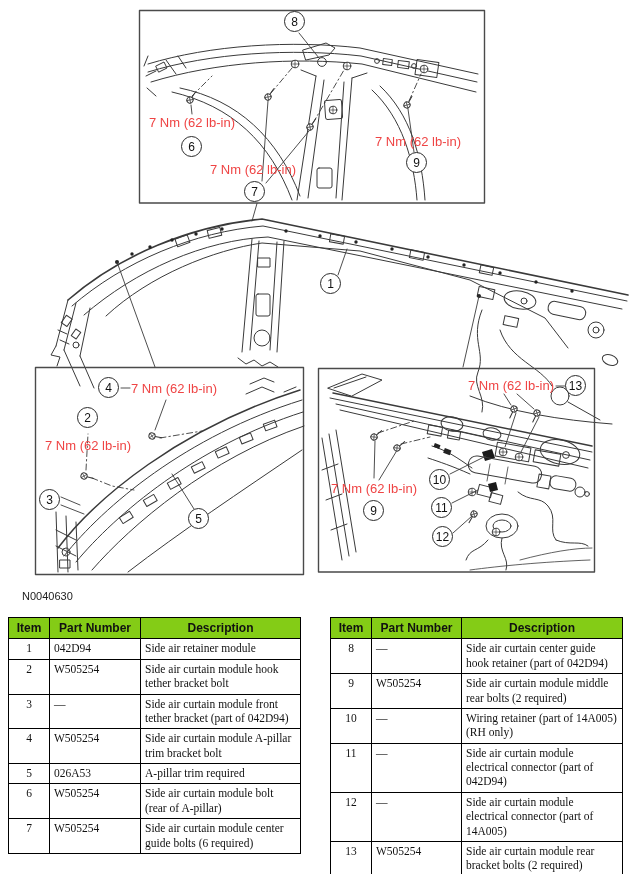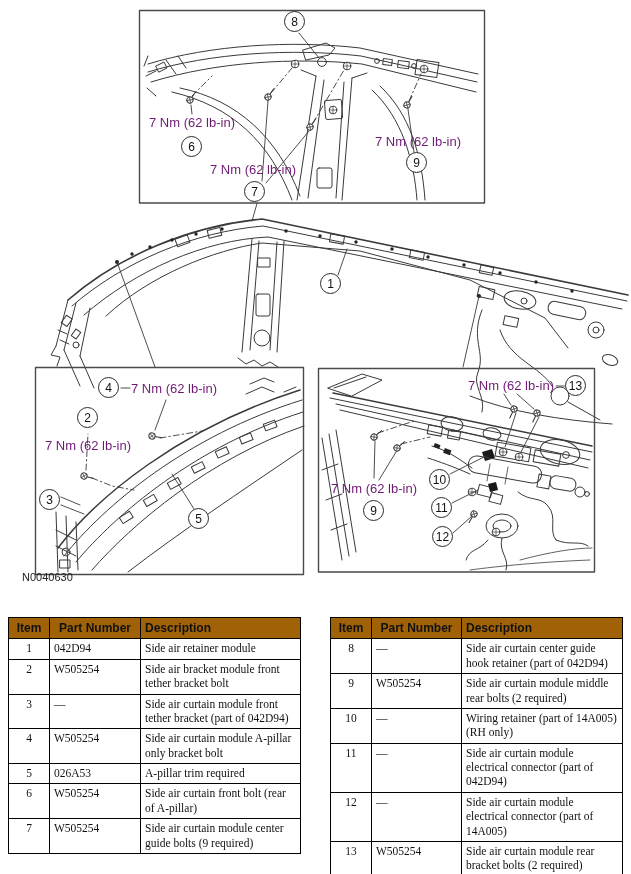--- a/index.html
+++ b/index.html
@@ -5,29 +5,29 @@
   html,body{margin:0;padding:0;background:#fff;}
   .page{position:relative;width:631px;height:874px;background:#fff;overflow:hidden;
         font-family:"Liberation Sans",sans-serif;color:#111;}
   .art{position:absolute;left:0;top:0;}
   
   .callout{position:absolute;width:21px;height:21px;border:1.3px solid #2b2b2b;border-radius:50%;
            background:#fff;display:flex;align-items:center;justify-content:center;
            font:12px/1 "Liberation Sans",sans-serif;color:#111;box-sizing:border-box;z-index:3;}
   
   .torque{position:absolute;transform:translateX(-50%);white-space:nowrap;
-          font:13px/1.15 "Liberation Sans",sans-serif;color:#701a75;z-index:2;background:transparent;}
+          font:13px/1.15 "Liberation Sans",sans-serif;color:#ef4444;z-index:2;background:transparent;}
   .figure-id{position:absolute;font:11px/1 "Liberation Sans",sans-serif;color:#222;z-index:2;}
   
   .parts-table{position:absolute;width:293px;}
   .parts-table table{border-collapse:collapse;width:100%;table-layout:fixed;}
   .parts-table th{font:bold 12px/1.2 "Liberation Sans",sans-serif;border:1px solid #000;
-                  padding:3px 4px 3px 4px;background:#a16207;}
+                  padding:3px 4px 3px 4px;background:#84cc16;}
   .parts-table th.c0,.parts-table th.c1{text-align:center;}
-  .parts-table th.c2{text-align:left;}
+  .parts-table th.c2{text-align:center;}
   .parts-table td{font:11.5px/1.25 "Liberation Serif",serif;border:1px solid #000;
                   padding:2px 4px 3px 4px;vertical-align:top;word-wrap:break-word;}
   .parts-table td.c0{text-align:center;}
   .parts-table table{border:1.5px solid #000;}
 </style>
 </head>
 <body>
 
 <div class="page">
 
@@ -277,21 +277,21 @@
   <div class="callout" style="left:432px;top:526px">12</div>
 
   <div class="torque" style="left:192px;top:116px">7 Nm (62 lb-in)</div>
   <div class="torque" style="left:253px;top:163px">7 Nm (62 lb-in)</div>
   <div class="torque" style="left:418px;top:135px">7 Nm (62 lb-in)</div>
   <div class="torque" style="left:174px;top:382px">7 Nm (62 lb-in)</div>
   <div class="torque" style="left:88px;top:439px">7 Nm (62 lb-in)</div>
   <div class="torque" style="left:511px;top:379px">7 Nm (62 lb-in)</div>
   <div class="torque" style="left:374px;top:482px">7 Nm (62 lb-in)</div>
 
-  <div class="figure-id" style="left:22px;top:572px">N0040630</div>
+  <div class="figure-id" style="left:22px;top:591px">N0040630</div>
 
   <div class="parts-table" style="left:8px;top:617px">
     <table>
       <colgroup>
           <col style="width:41px">
           <col style="width:91px">
           <col>
         </colgroup>
     <thead>
           <tr>
@@ -302,46 +302,46 @@
         </thead>
         <tbody>
           <tr>
             <td class="c0">1</td>
             <td class="c1">042D94</td>
             <td class="c2">Side air retainer module</td>
           </tr>
           <tr>
             <td class="c0">2</td>
             <td class="c1">W505254</td>
-            <td class="c2">Side air bracket module front tether bracket bolt</td>
+            <td class="c2">Side air curtain module hook tether bracket bolt</td>
           </tr>
           <tr>
             <td class="c0">3</td>
             <td class="c1">—</td>
             <td class="c2">Side air curtain module front tether bracket (part of 042D94)</td>
           </tr>
           <tr>
             <td class="c0">4</td>
             <td class="c1">W505254</td>
-            <td class="c2">Side air curtain module A-pillar only bracket bolt</td>
+            <td class="c2">Side air curtain module A-pillar trim bracket bolt</td>
           </tr>
           <tr>
             <td class="c0">5</td>
             <td class="c1">026A53</td>
             <td class="c2">A-pillar trim required</td>
           </tr>
           <tr>
             <td class="c0">6</td>
             <td class="c1">W505254</td>
-            <td class="c2">Side air curtain front bolt (rear of A-pillar)</td>
+            <td class="c2">Side air curtain module bolt (rear of A-pillar)</td>
           </tr>
           <tr>
             <td class="c0">7</td>
             <td class="c1">W505254</td>
-            <td class="c2">Side air curtain module center guide bolts (9 required)</td>
+            <td class="c2">Side air curtain module center guide bolts (6 required)</td>
           </tr>
         </tbody>
       </table>
   </div>
 
   <div class="parts-table" style="left:330px;top:617px">
     <table>
       <colgroup>
           <col style="width:41px">
           <col style="width:90px">

